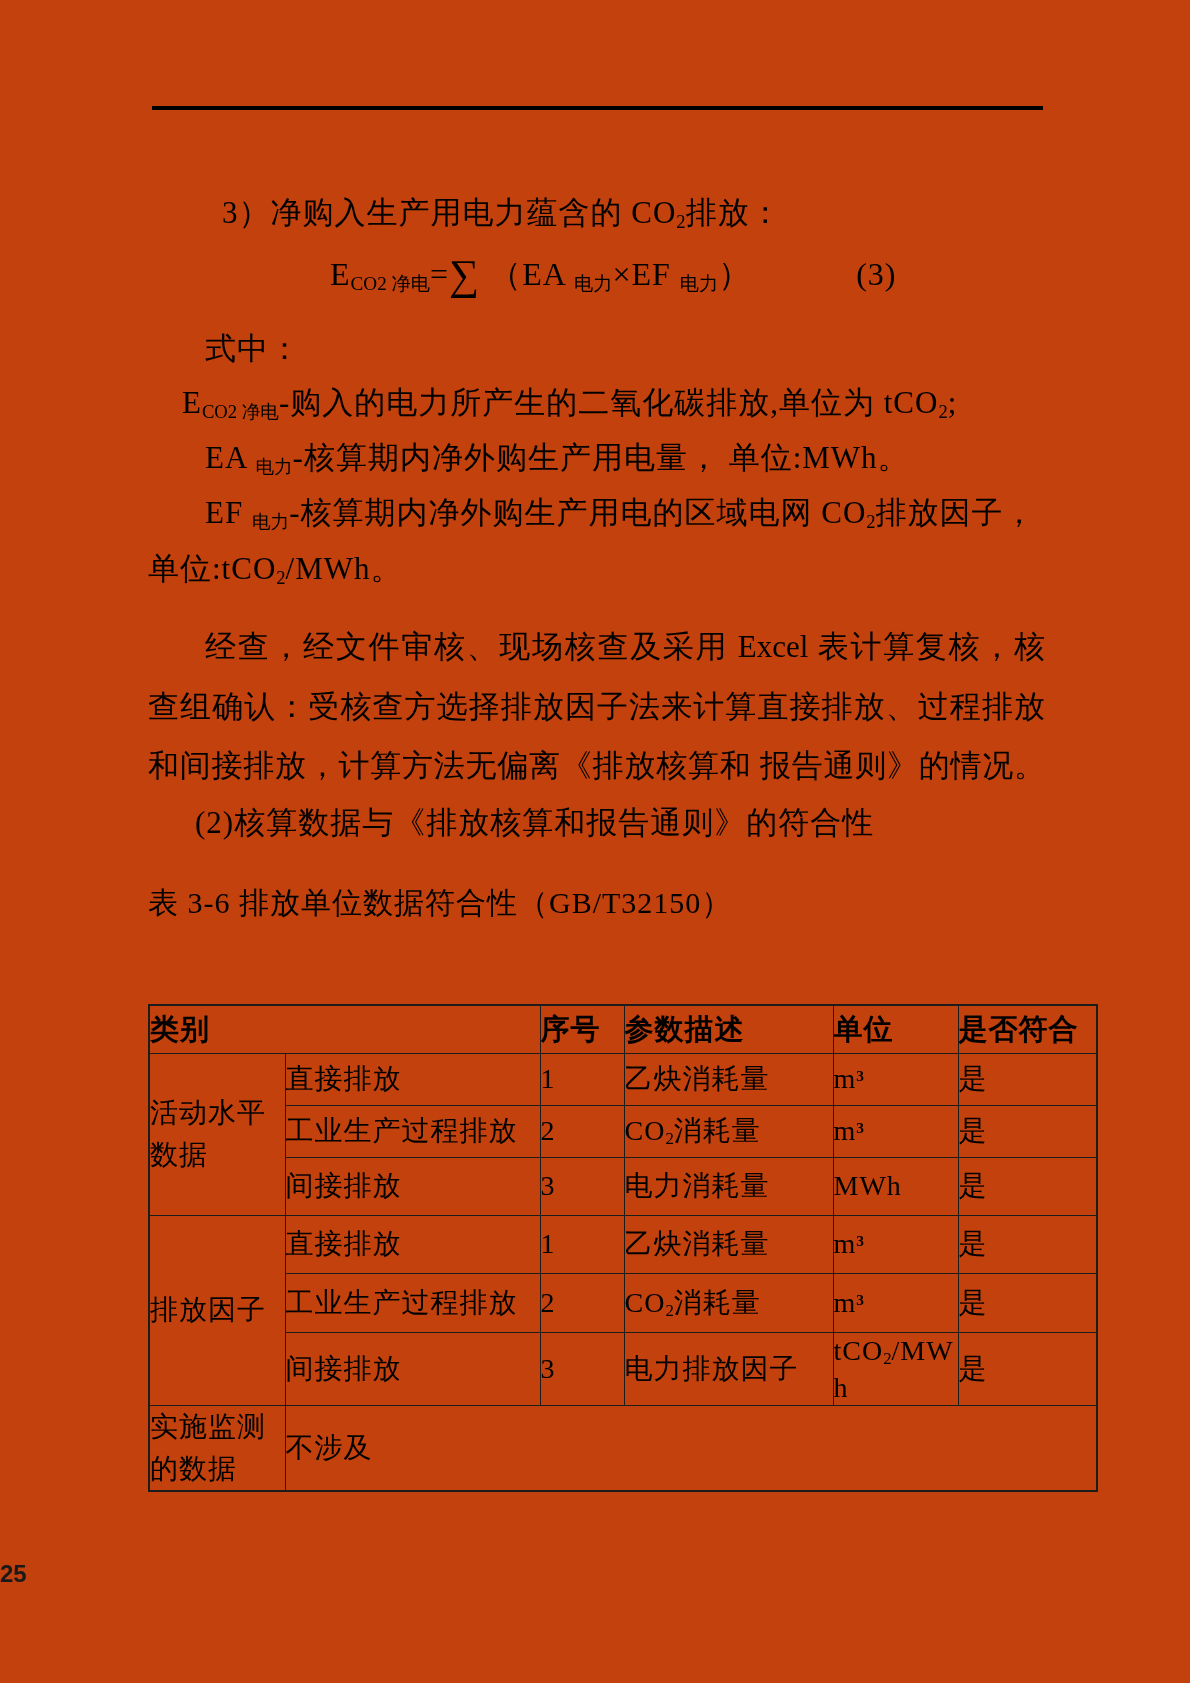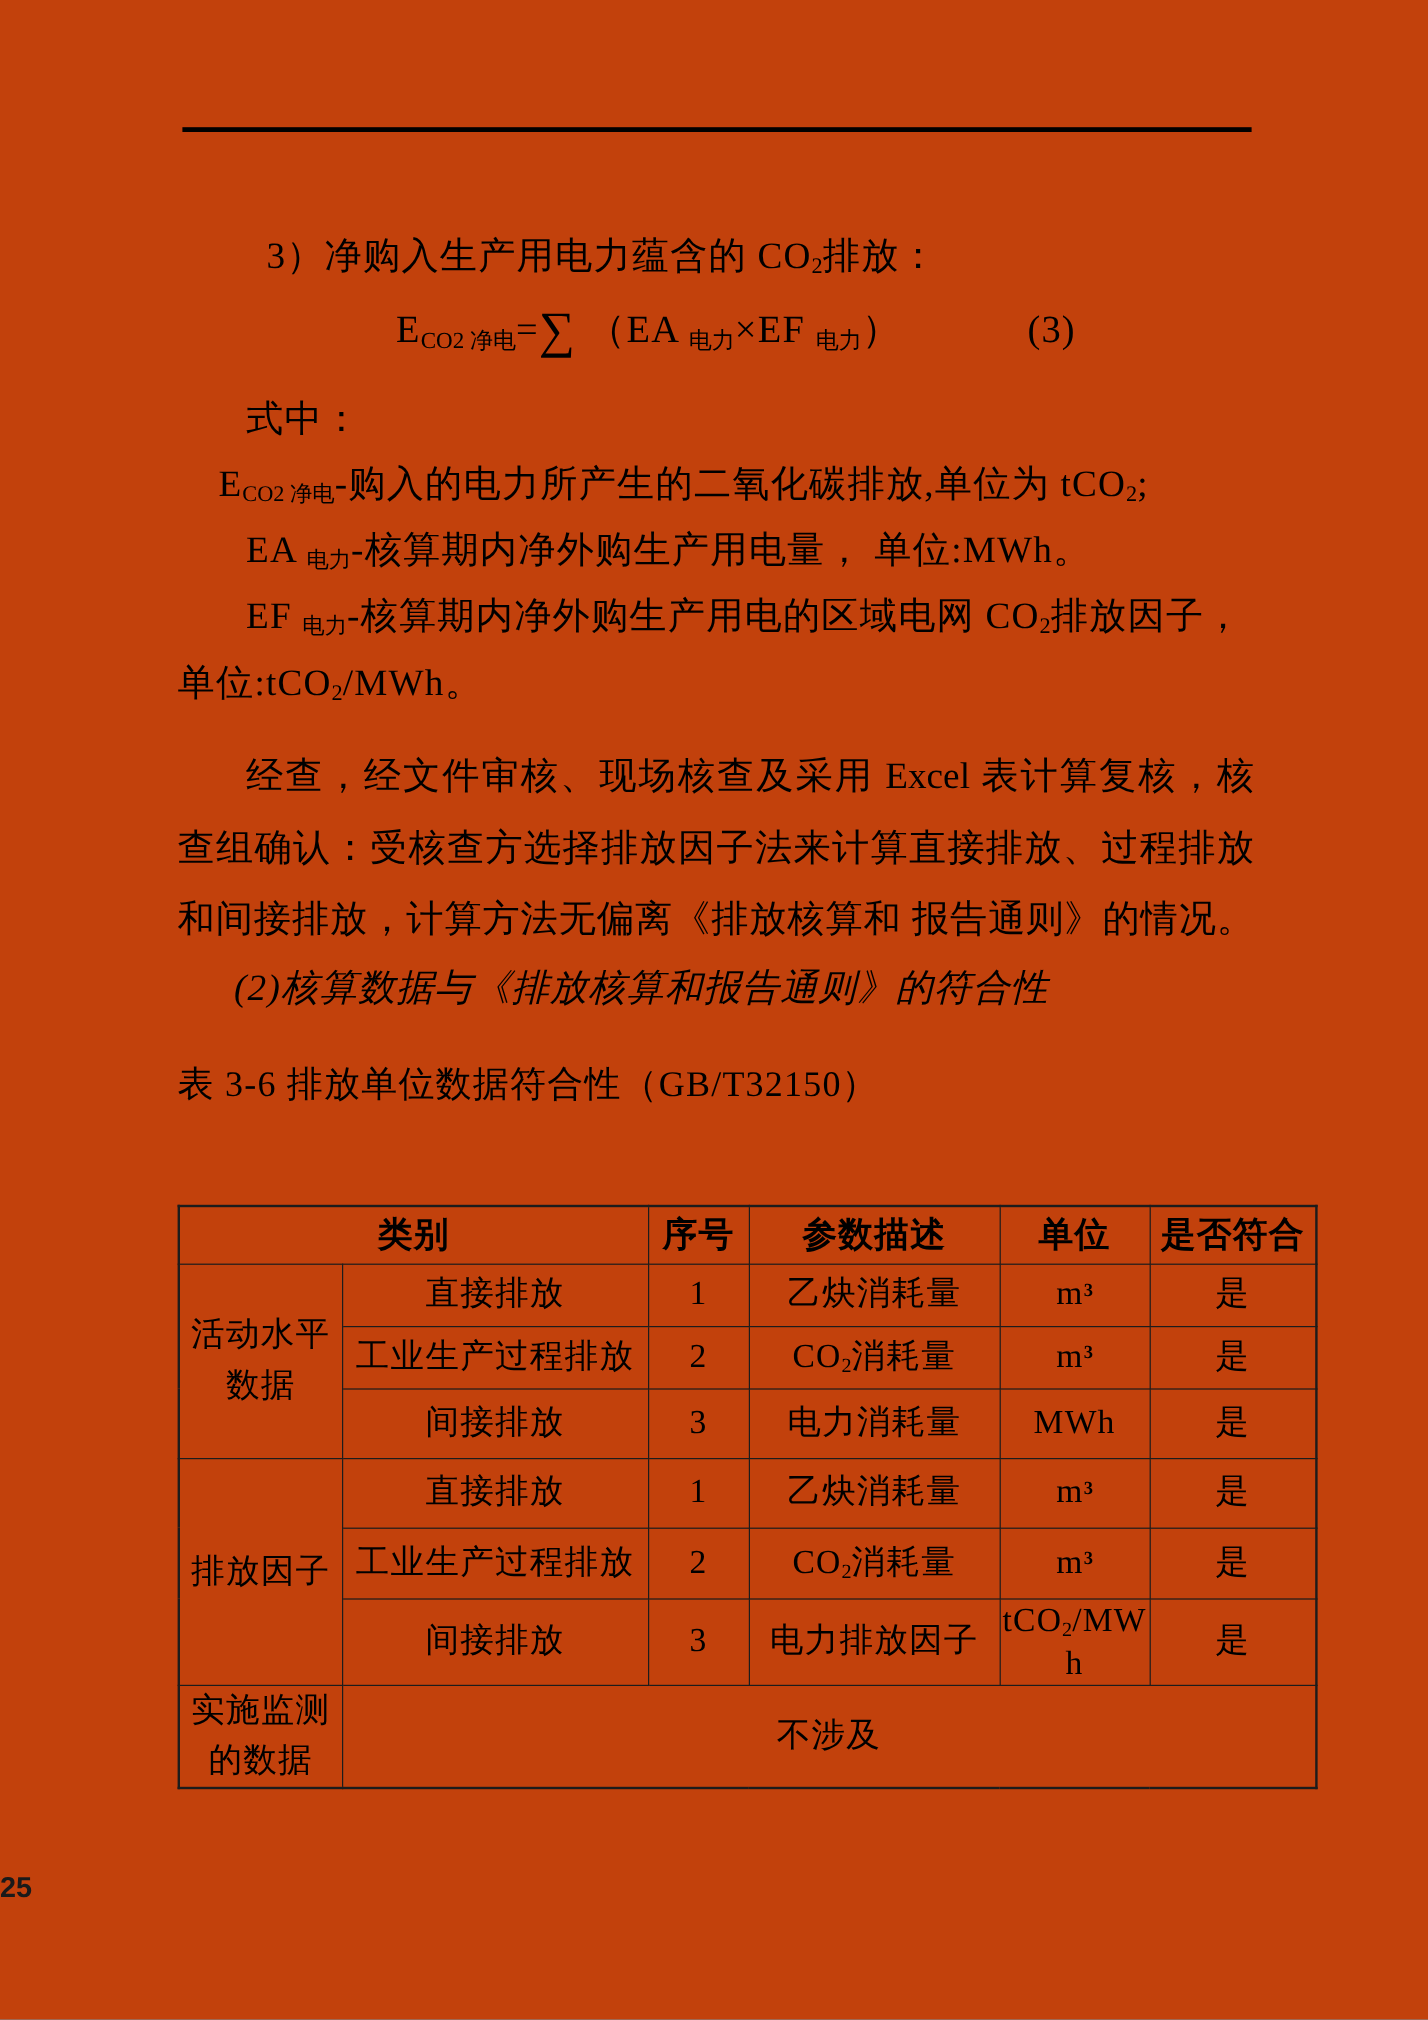--- a/index.html
+++ b/index.html
@@ -35,21 +35,21 @@
   table.ctable {
     border-collapse:collapse;
     table-layout:fixed;
     border:2.5px solid #1c1c1c;
   }
   table.ctable td, table.ctable th {
     border:1.6px solid #1c1c1c;
     font-size:28px;
     font-weight:normal;
     padding:0;
-    text-align:center;
+    text-align:left;
     vertical-align:middle;
     letter-spacing:1px;
     line-height:1.5;
     overflow:hidden;
   }
   table.ctable th { font-size:29px; font-weight:bold; }
   th.cat-h { text-align:left; padding-left:38px; }
   td.cat { text-align:left; padding-left:12px; line-height:44px; }
   td.typ { text-align:left; padding-left:14px; }
   td.unit { font-size:27px; letter-spacing:0;margin-left:38px; }
@@ -81,21 +81,21 @@
   <div class="abs bodyline" style="left:205px; top:493px;"><span>EF </span><sub>电力</sub><span>-核算期内净外购生产用电的区域电网 CO</span><sub>2</sub><span>排放因子，</span></div>
 
   <div class="abs bodyline" style="left:148px; top:549px;"><span>单位:tCO</span><sub>2</sub><span>/MWh。</span></div>
 
   <div class="abs para indent" style="left:148px; top:627px;">经查，经文件审核、现场核查及采用 Excel 表计算复核，核</div>
 
   <div class="abs para" style="left:148px; top:687px;">查组确认：受核查方选择排放因子法来计算直接排放、过程排放</div>
 
   <div class="abs para" style="left:148px; top:746px;">和间接排放，计算方法无偏离《排放核算和 报告通则》的情况。</div>
 
-  <div class="abs bodyline" style="left:195px; top:803px;font-style:italic;">(2)核算数据与《排放核算和报告通则》的符合性</div>
+  <div class="abs bodyline" style="left:195px; top:803px;">(2)核算数据与《排放核算和报告通则》的符合性</div>
 
   <div class="abs caption" style="left:148px; top:883px;">表 3-6 排放单位数据符合性（GB/T32150）</div>
 
   <table class="ctable abs" style="left:148px; top:1004px; width:948px;">
     <colgroup>
       <col style="width:136px">
         <col style="width:255px">
         <col style="width:84px">
       <col style="width:209px">
         <col style="width:125px">

